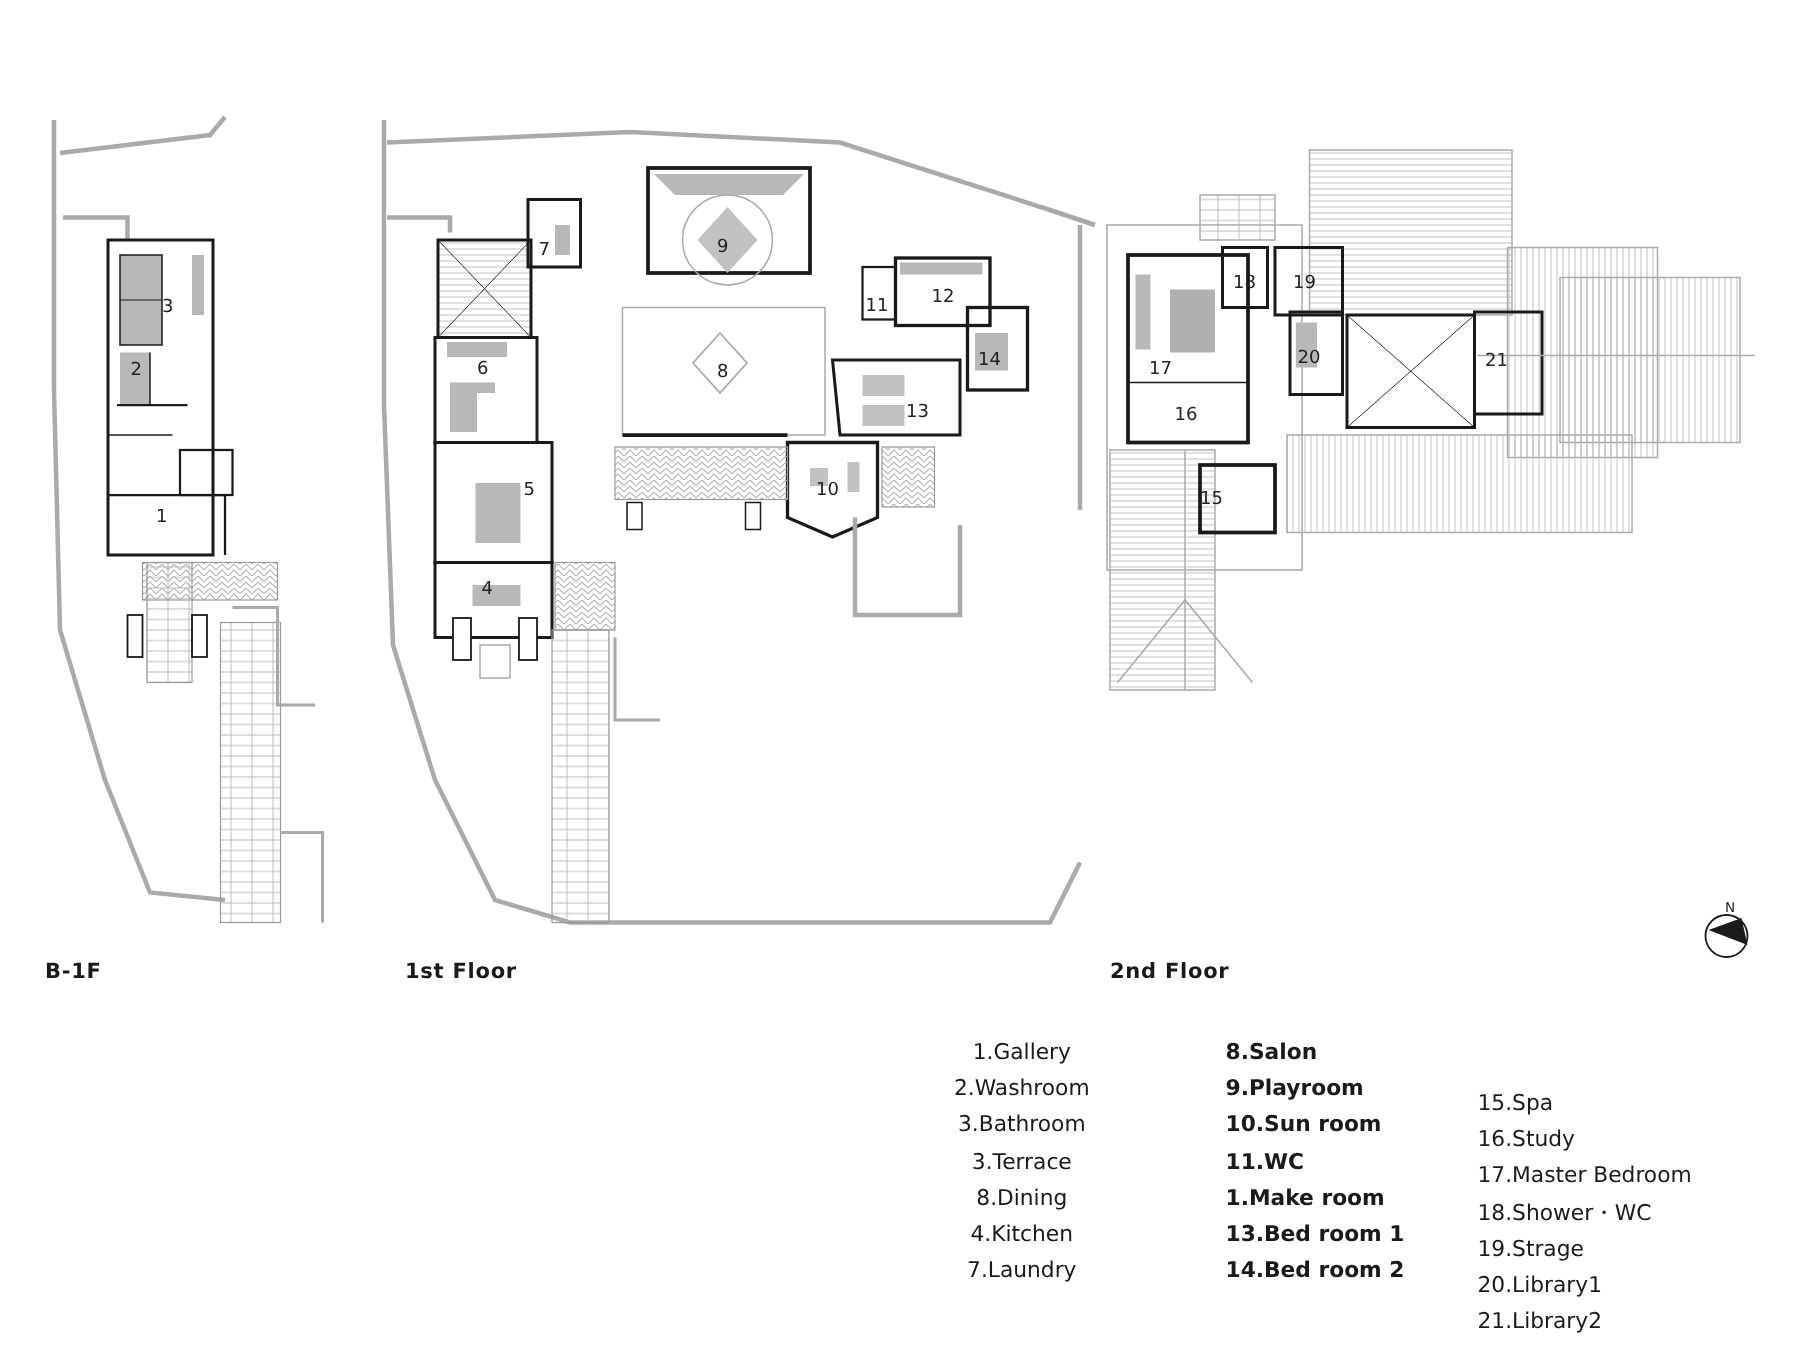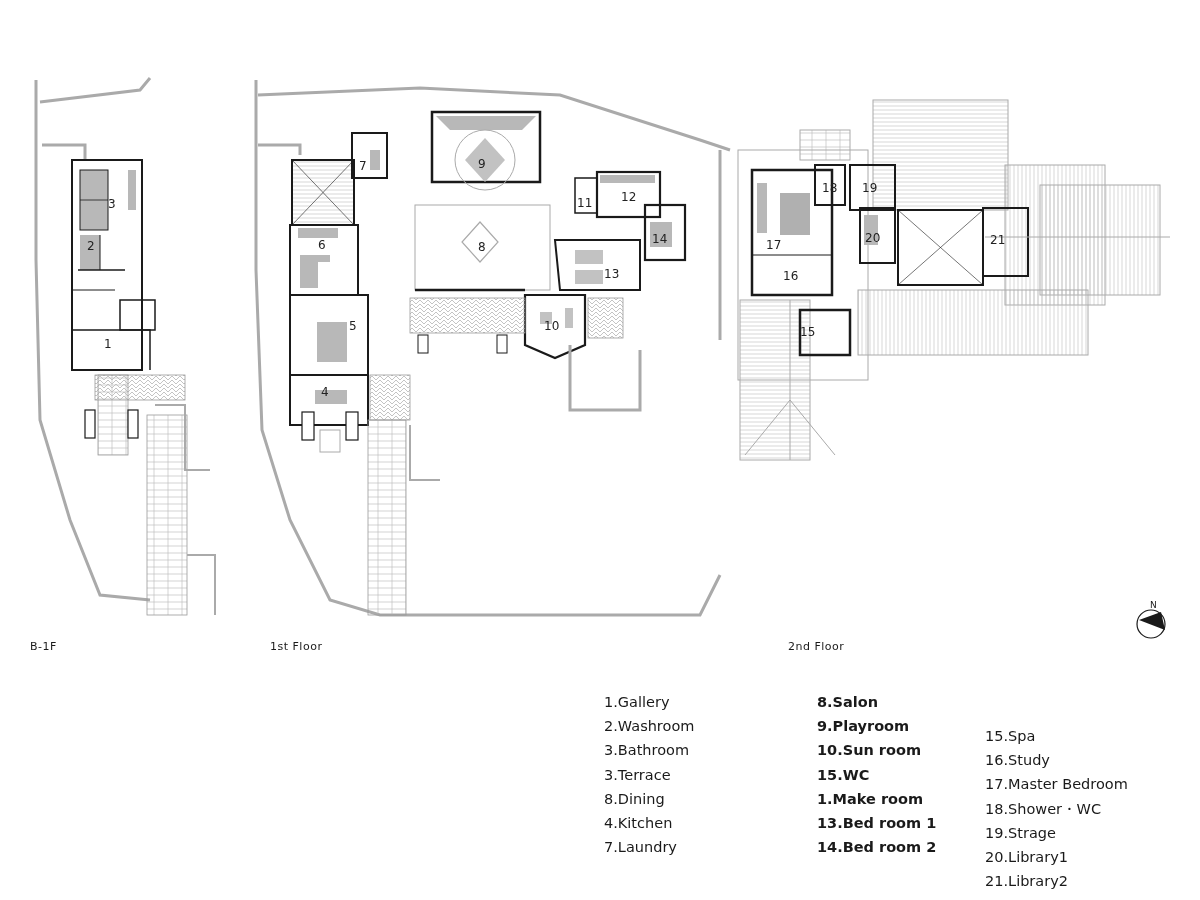--- a/index.html
+++ b/index.html
@@ -1,19 +1,19 @@
 <!DOCTYPE html>
 <html><head>
   <meta charset="utf-8">
   <style>
     html, body { margin: 0; padding: 0; background: #ffffff; }
     body { width: 1200px; height: 900px; position: relative; overflow: hidden;
            font-family: "DejaVu Sans", sans-serif; color: #1a1a1a; }
     svg.plan { position: absolute; left: 0; top: 0; }
-    .floor-title { position: absolute; font-size: 11px; font-weight: normal; letter-spacing: 0.5px; }
+    .floor-title { position: absolute; font-size: 14px; font-weight: bold; letter-spacing: 0.5px; }
     .legend { position: absolute; top: 690px; font-size: 14.5px; line-height: 24.2px; }
     .legend div { white-space: nowrap; }
     .num { font-family: "DejaVu Sans", sans-serif; font-size: 12px; fill: #222; }
     .compass { position: absolute; left: 1133px; top: 600px; width: 36px; height: 40px; }
   </style>
 </head>
 <body>
 
 <svg class="plan" width="1200" height="900" viewBox="0 0 1200 900">
   <defs>
@@ -167,44 +167,44 @@
     <text class="num" x="766" y="249">17</text>
     <text class="num" x="822" y="192">18</text>
     <text class="num" x="862" y="192">19</text>
     <text class="num" x="865" y="242">20</text>
     <text class="num" x="990" y="244">21</text>
   </g>
 </svg>
 
 <div class="floor-title" style="left:30px; top:640px;">B-1F</div>
 <div class="floor-title" style="left:270px; top:640px;">1st Floor</div>
-<div class="floor-title" style="left:740px; top:640px;margin-left:48px;">2nd Floor</div>
+<div class="floor-title" style="left:740px; top:640px;">2nd Floor</div>
 
 <div class="compass">
   <svg width="36" height="40" viewBox="0 0 36 40">
     <text x="17" y="8" font-size="9" font-family="DejaVu Sans, sans-serif" fill="#1a1a1a">N</text>
     <circle cx="18" cy="24" r="14" fill="#fff" stroke="#1a1a1a" stroke-width="1.2"></circle>
     <polygon points="6,20 28,12 32,30" fill="#1a1a1a"></polygon>
   </svg>
 </div>
 
-<div class="legend" style="left:604px;">
+<div class="legend" style="left:636px;text-align:center;">
   <div>1.Gallery</div>
   <div>2.Washroom</div>
   <div>3.Bathroom</div>
   <div>3.Terrace</div>
   <div>8.Dining</div>
   <div>4.Kitchen</div>
   <div>7.Laundry</div>
 </div>
 <div class="legend" style="left:817px;font-weight:bold;">
   <div>8.Salon</div>
   <div>9.Playroom</div>
   <div>10.Sun room</div>
-  <div>15.WC</div>
+  <div>11.WC</div>
   <div>1.Make room</div>
   <div>13.Bed room 1</div>
   <div>14.Bed room 2</div>
 </div>
 <div class="legend" style="left:985px;margin-top:34px;">
   <div>15.Spa</div>
   <div>16.Study</div>
   <div>17.Master Bedroom</div>
   <div>18.Shower・WC</div>
   <div>19.Strage</div>

